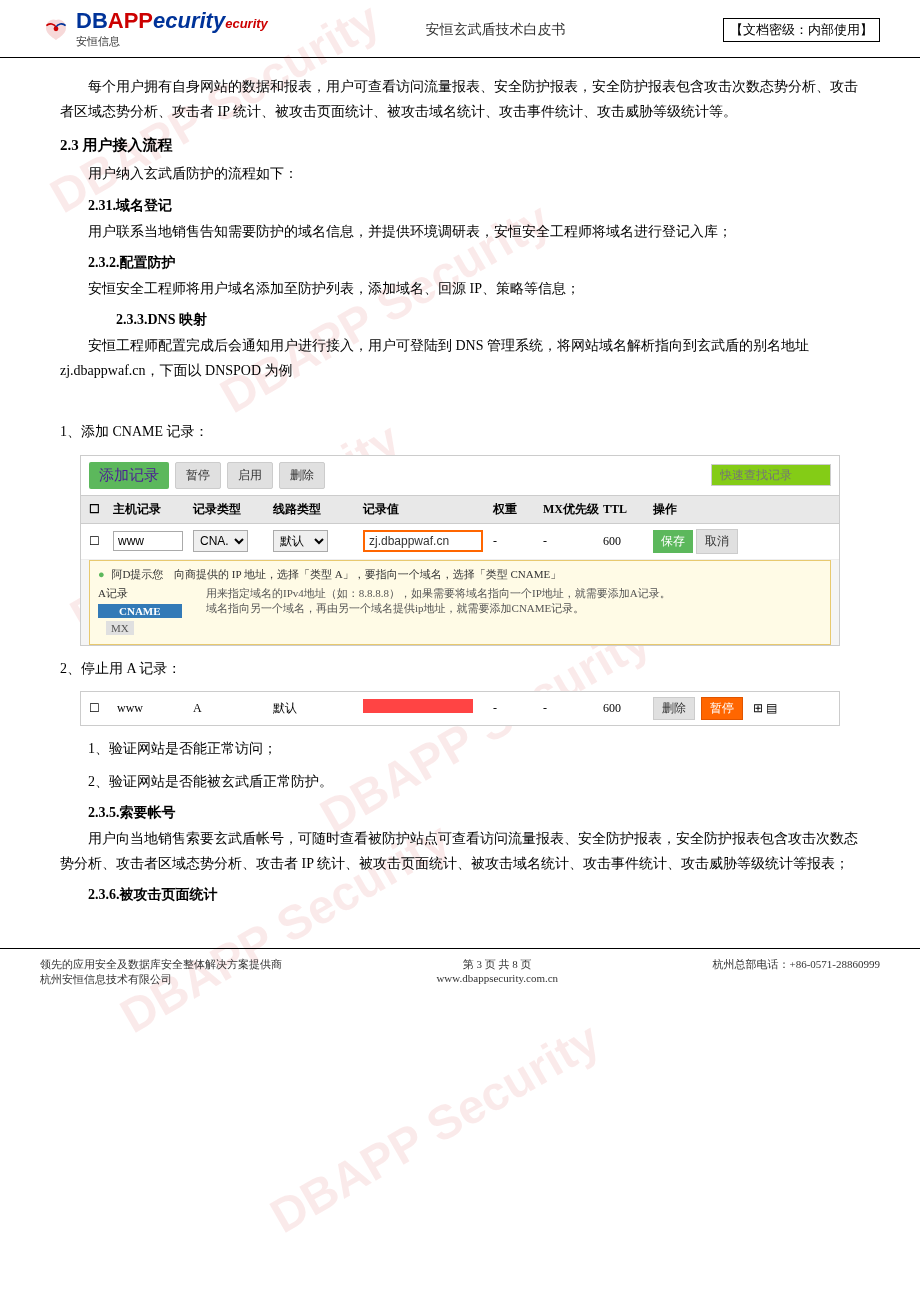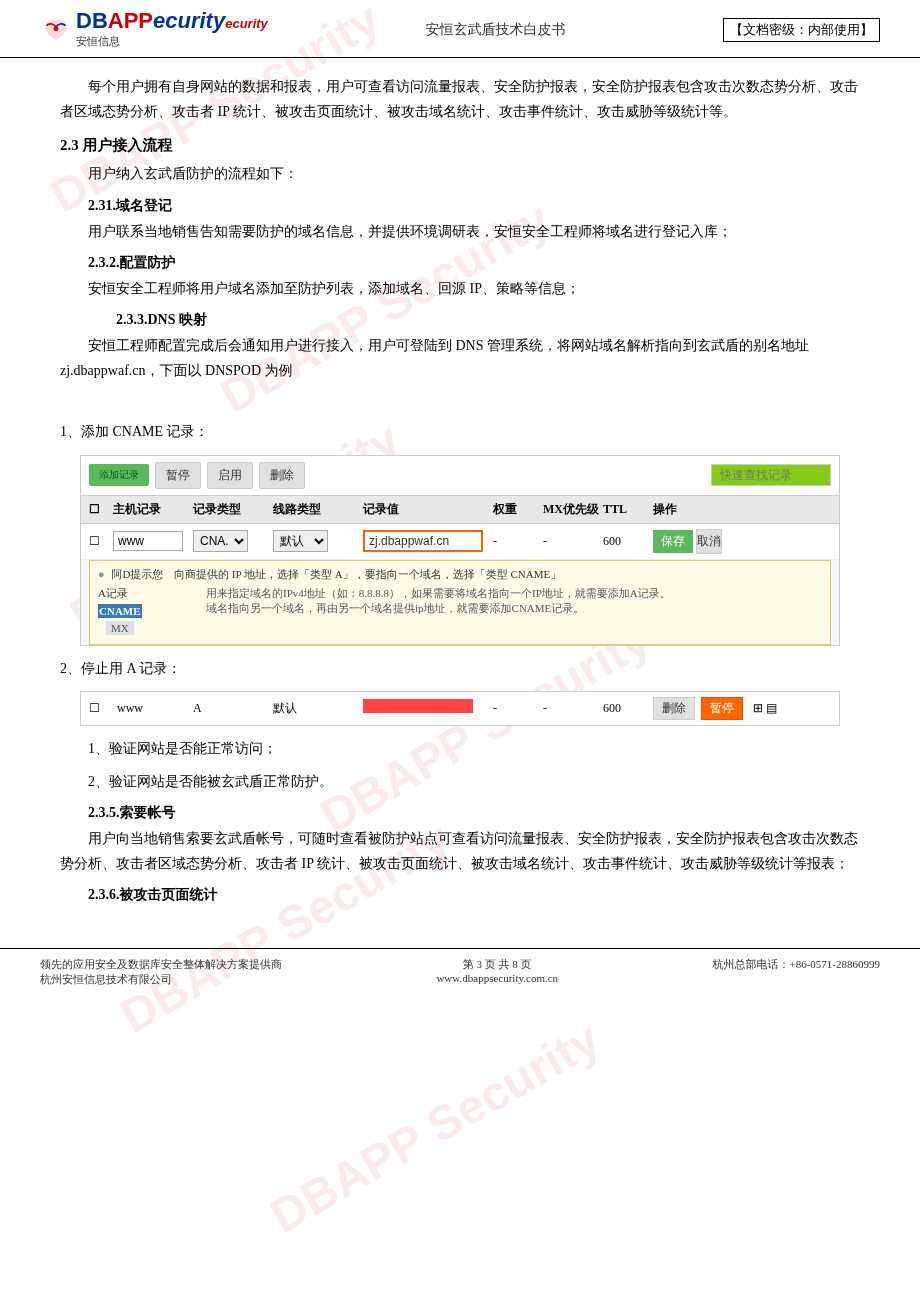--- a/index.html
+++ b/index.html
@@ -125,24 +125,24 @@
     .screenshot-toolbar {
       background: #fff;
       padding: 6px 8px;
       display: flex;
       align-items: center;
       gap: 6px;
       border-bottom: 1px solid #ccc;
     }
     .btn-add {
       background: #5cb85c;
-      color: #14532d;
+      color: #4c1d95;
       border: none;
       padding: 4px 10px;
-      font-size: 10px;
+      font-size: 15px;
       cursor: pointer;
       border-radius: 2px;
     }
     .btn-gray {
       background: #e0e0e0;
       color: #333;
       border: 1px solid #ccc;
       padding: 4px 10px;
       font-size: 12px;
       cursor: pointer;
@@ -201,21 +201,21 @@
       color: #fff;
       border: none;
       padding: 3px 8px;
       font-size: 12px;
       cursor: pointer;
     }
     .btn-cancel {
       background: #e0e0e0;
       color: #333;
       border: 1px solid #ccc;
-      padding: 3px 0;
+      padding: 3px 8px;
       font-size: 12px;
       cursor: pointer;
     }
     .select-type {
       border: 1px solid #aaa;
       font-size: 12px;
       padding: 2px 2px;
       width: 55px;
     }
     .select-line {
@@ -250,21 +250,21 @@
       font-size: 11px;
     }
     .tooltip-left-item {
       display: flex;
       align-items: center;
       margin-bottom: 3px;
     }
     .cname-badge {
       background: #337ab7;
       color: #fff;
-      padding: 1px 1px;
+      padding: 1px 21px;
       font-size: 11px;
       font-weight: bold;
       margin-right: 4px;
     }
     .mx-badge {
       background: #e0e0e0;
       color: #555;
       padding: 1px 5px;
       font-size: 11px;
       margin-left: 4px;

